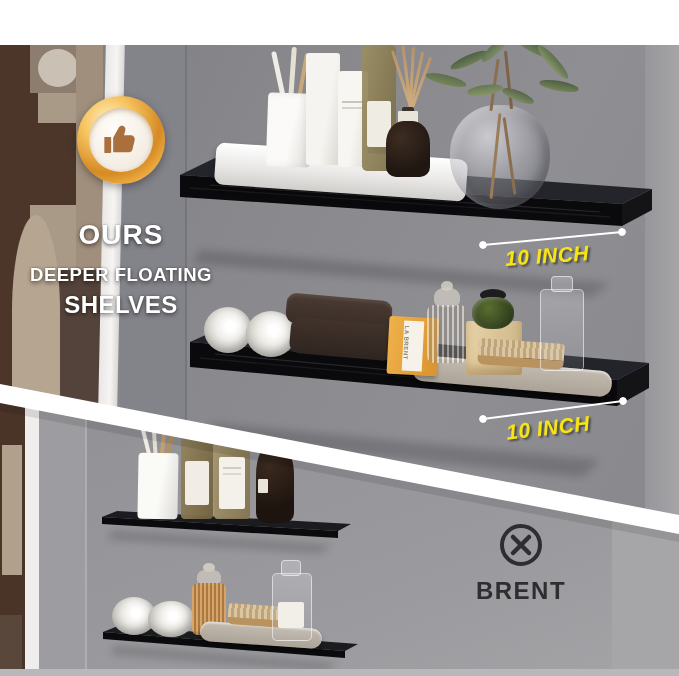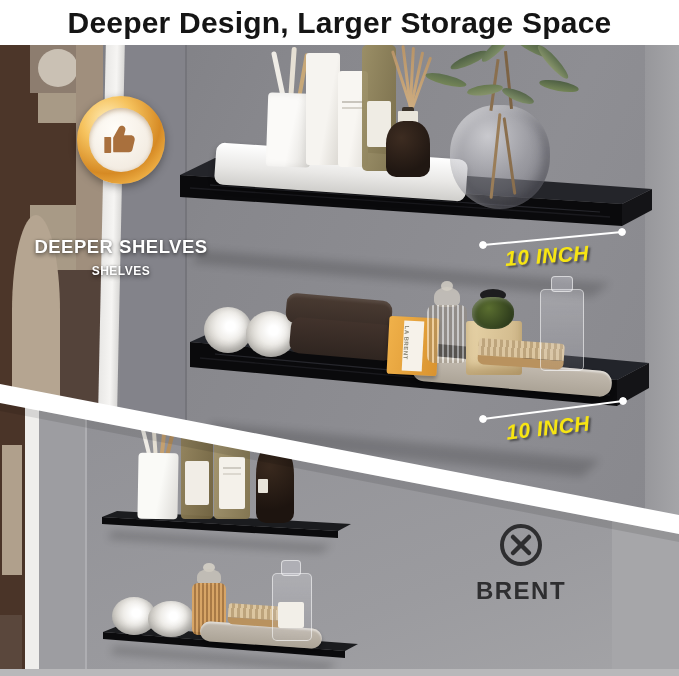--- a/index.html
+++ b/index.html
@@ -29,21 +29,21 @@
      box-shadow:0 3px 8px rgba(0,0,0,.35);display:flex;align-items:center;justify-content:center;}
   .badge-inner{width:64px;height:64px;border-radius:50%;
      background:radial-gradient(circle at 40% 32%,#fffdf8,#f3ece2 70%,#e2d6c6);
      box-shadow:inset 0 2px 5px rgba(120,70,10,.35);display:flex;align-items:center;justify-content:center;}
   .badge-inner svg{width:40px;height:40px;fill:#a9703d;}
   
   .ours-text{left:1px;top:176px;width:240px;text-align:center;color:#fff;
      text-shadow:0 2px 4px rgba(0,0,0,.5),0 0 2px rgba(0,0,0,.35);}
   .ours-text .l1{font-size:28px;font-weight:800;letter-spacing:1px;line-height:1;}
   .ours-text .l2{font-size:18.5px;font-weight:800;margin-top:17px;letter-spacing:.5px;line-height:1;}
-  .ours-text .l3{font-size:12px;font-weight:800;margin-top:8px;letter-spacing:.5px;line-height:1;}
+  .ours-text .l3{font-size:24px;font-weight:800;margin-top:8px;letter-spacing:.5px;line-height:1;}
   
   .dim-label{position:absolute;font-style:italic;font-weight:800;font-size:21px;color:#f7e512;
      letter-spacing:.5px;white-space:nowrap;text-shadow:2px 2px 2px rgba(25,25,25,.55);}
   
   .it{position:absolute;}
   .towel-roll{border-radius:50%;
      background:radial-gradient(circle at 55% 42%,#ffffff 12%,#efede9 38%,#d4d1cb 62%,#aeaba5 100%);
      box-shadow:inset -3px -4px 8px rgba(90,90,90,.4);}
   .tray{background:linear-gradient(180deg,#c3bbb0,#aba396);border-radius:12px;
      box-shadow:0 3px 4px rgba(0,0,0,.35),inset 0 2px 2px rgba(255,255,255,.5);}
@@ -69,23 +69,20 @@
   .divider-svg{position:absolute;inset:0;pointer-events:none;}
   .scene-svg{position:absolute;inset:0;}
   .label-tiny{position:absolute;font-size:6px;color:#8b8775;font-weight:bold;
      transform:rotate(90deg);transform-origin:left top;white-space:nowrap;letter-spacing:.5px;}
 </style>
 </head>
 <body>
 
 <div class="stage">
 
-  <header class="banner">
-    <h1>Deeper Design, Larger Storage Space</h1>
-  </header>
 
   <div class="photo">
 
     <div class="scene-ours">
 
       <div class="abs wall-left-panel"></div>
       <div class="abs wall-right-strip"></div>
 
       <div class="abs art">
         <div class="s" style="left:0;top:0;width:38px;height:88px;background:#4c3629;"></div>
@@ -219,21 +216,22 @@
 
       <div class="abs badge">
         <div class="badge-inner">
           <svg viewBox="0 0 24 24">
             <path d="M2 10.2h3.6c.3 0 .5.2.5.5v8.6c0 .3-.2.5-.5.5H2.5A.5.5 0 0 1 2 19.3zM7.3 19.2V10.6l3.4-6.1c.5-.9 1.5-1.3 2.4-1 1.1.3 1.8 1.5 1.5 2.6l-.8 3.1h4.1c1.5 0 2.6 1.4 2.3 2.9l-1.3 5.5a2.3 2.3 0 0 1-2.2 1.8H8a.7.7 0 0 1-.7-.7z"></path>
           </svg>
         </div>
       </div>
 
       <div class="abs ours-text">
-        <div class="l2">DEEPER SHELVES</div>
+        <div class="l1">OURS</div>
+        <div class="l2">DEEPER FLOATING</div>
         <div class="l3">SHELVES</div>
       </div>
 
       <div class="dim-label" style="left:505px;top:199px;transform:rotate(-4deg);">10 INCH</div>
       <div class="dim-label" style="left:506px;top:371px;transform:rotate(-6.5deg);">10 INCH</div>
     </div>
 
     <div class="scene-others">
       <div class="abs others-left-panel"></div>
       <div class="abs others-right-strip"></div>

